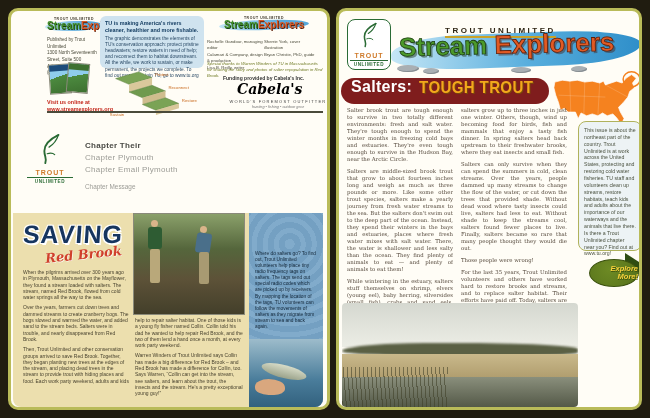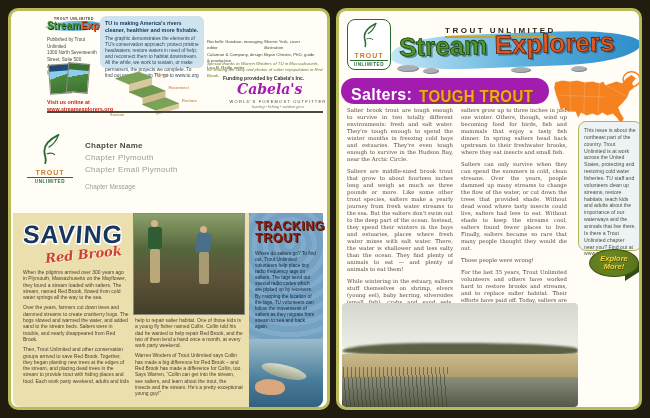--- a/index.html
+++ b/index.html
@@ -35,21 +35,21 @@
   .cover .cap{height:6px;background:#1c4b7a;}
   .online{font-size:5.4px;font-weight:bold;color:#c32418;line-height:1.3;}
   .online .url{text-decoration:underline;}
   .missionbox{position:absolute;background:#cfe3ef;border-radius:6px;padding:4px 5px;box-sizing:border-box;}
   .missionbox h4{margin:0 0 2px 0;font-size:5.4px;color:#143d62;line-height:1.25;}
   .missionbox p{margin:0;font-size:4.8px;line-height:1.3;color:#2a4a66;}
   .credits{font-size:4.3px;color:#4a4a3a;line-height:1.5;}
   .credits .ccol{display:inline-block;vertical-align:top;width:48%;}
   .thanks{font-size:4.3px;font-style:italic;color:#6f7a23;line-height:1.4;}
   .funding{font-size:5px;font-weight:bold;color:#333;}
-  .cabelas{font-family:"DejaVu Serif",serif;font-style:italic;font-weight:bold;font-size:14px;color:#a21caf;line-height:1;}
+  .cabelas{font-family:"DejaVu Serif",serif;font-style:italic;font-weight:bold;font-size:14px;color:#000000;line-height:1;}
   .tagline{font-size:4px;letter-spacing:1.2px;color:#444;}
   .subtag{font-size:3.8px;font-style:italic;color:#777;}
   .divider{background:#4a4a3a;height:1.5px;}
 
   
   .ch-name{font-size:8px;font-weight:bold;color:#4a4a45;letter-spacing:.3px;}
   .ch-line{font-size:8px;color:#9c9c96;letter-spacing:.3px;margin-top:3px;}
   .ch-msg{font-size:6.4px;color:#9c9c96;margin-top:9px;}
 
   
@@ -91,21 +91,21 @@
   .bm-super{display:inline-block;font-size:8px;font-weight:900;letter-spacing:2.5px;color:#2e2514;
      border-bottom:2px solid #c9a227;padding-bottom:1px;}
   .bm-title{position:relative;font-size:26px;font-weight:900;line-height:1;white-space:nowrap;transform:rotate(-1.5deg);}
   .bm-t1{color:#4c9a2a;-webkit-text-stroke:.8px #1c3e10;text-shadow:2px 2px 0 rgba(20,40,10,.45);}
   .bm-t2{color:#e05a24;-webkit-text-stroke:.8px #5e1d07;text-shadow:2px 2px 0 rgba(70,20,5,.4);}
   .bm-swash{position:absolute;background:linear-gradient(94deg,#c6e7f6,#58aedd 55%,#2e8ec9);
      border-radius:48% 52% 50% 50%/85% 70% 90% 60%;transform:rotate(-2deg);}
   .stone{position:absolute;border-radius:50%;background:#a9afb3;box-shadow:inset -1px -1px 0 #868c90;}
 
   
-  .banner{position:absolute;background:#a21caf;border-radius:14px;display:flex;align-items:flex-end;}
+  .banner{position:absolute;background:#7f1d1d;border-radius:14px;display:flex;align-items:flex-start;}
   .banner .lb{font-size:16px;font-weight:800;color:#fff;margin-left:10px;letter-spacing:.3px;}
   .banner .hl{font-size:15px;font-weight:900;color:#f3a81c;margin-left:7px;letter-spacing:.4px;
      text-shadow:1px 1px 0 #7a4a08;transform:scaleY(1.12);}
   .artcol{position:absolute;font-family:"DejaVu Serif",serif;font-size:5.4px;line-height:1.3;color:#55493c;
      text-align:justify;overflow:hidden;}
   .artcol p{margin:0 0 5px 0;}
   .sidebox{position:absolute;background:#edf3f5;border:1.5px solid #b0b25c;border-radius:8px;
      box-sizing:border-box;padding:5px 5px;font-size:5.2px;line-height:1.32;color:#4b5240;}
   .explore{position:absolute;border-radius:50%;background:radial-gradient(circle at 40% 35%,#6d8a24,#55701a);
      border:1px solid #3c520f;display:flex;align-items:center;justify-content:center;text-align:center;
@@ -153,20 +153,25 @@
       <polygon points="24,24 48,17 62,23 38,30" fill="#6f9a4e" stroke="#5d8040" stroke-width="0.5"></polygon>
       <polygon points="38,30 62,23 62,30 38,37" fill="#cfbd8e"></polygon>
       <polygon points="38,37 62,30 76,36 52,43" fill="#7aa355" stroke="#5d8040" stroke-width="0.5"></polygon>
       <polygon points="52,43 76,36 76,41 52,48" fill="#d9c89b"></polygon>
       <text x="51" y="7" font-size="4.5" fill="#c96a1e">Protect</text>
       <text x="65" y="21" font-size="4.5" fill="#c96a1e">Reconnect</text>
       <text x="79" y="34" font-size="4.5" fill="#c96a1e">Restore</text>
       <text x="4" y="49" font-size="4.5" fill="#c96a1e">Sustain</text>
     </svg>
 
+    <div class="mini-masthead" style="left:210px;top:5px;width:86px;">
+      <div class="swash"></div>
+      <div class="mm-super">TROUT UNLIMITED</div>
+      <div class="mm-title"><span class="mm-t1">Stream</span><span class="mm-t2">Explorers</span></div>
+    </div>
     <div class="abs credits" style="left:196px;top:28px;width:116px;">
       <div class="ccol">
         <div>Rochelle Gandour, managing editor</div>
         <div>Calamari &amp; Company, design &amp; production</div>
         <div>Lisa B. Reilly, writer</div>
       </div>
       <div class="ccol">
         <div>Sherrie York, cover illustration</div>
         <div>Bryan Christie, PhD, guide</div>
       </div>
@@ -182,21 +187,21 @@
     <div class="tu-logo" style="left:16px;top:122px;width:46px;">
       <svg width="30" height="32" viewBox="0 0 30 34">
         <path d="M24 2 C14 7 9 13 9 19 C9 25 12 27 10 32" fill="none" stroke="#2a6b35" stroke-width="2" stroke-linecap="round"></path>
         <path d="M24 2 C22 8 19 12 14 15" fill="none" stroke="#2a6b35" stroke-width="1.4" stroke-linecap="round"></path>
         <path d="M12 22 C15 21 18 21 20 23" fill="none" stroke="#2a6b35" stroke-width="1.2" stroke-linecap="round"></path>
       </svg>
       <span class="tu-t1">TROUT</span>
       <span class="tu-t2">UNLIMITED</span>
     </div>
     <div class="abs" style="left:74px;top:130px;">
-      <div class="ch-name">Chapter Name</div>
+      <div class="ch-name">Chapter Their</div>
       <div class="ch-line">Chapter Plymouth</div>
       <div class="ch-line">Chapter Email Plymouth</div>
       <div class="ch-msg">Chapter Message</div>
     </div>
 
     <div class="abs tanpanel" style="left:2px;top:202px;width:236px;height:194px;"></div>
     <div class="abs bluepanel" style="left:238px;top:202px;width:74px;height:194px;"></div>
 
     <div class="abs saving1" style="left:12px;top:212px;">SAVING</div>
     <div class="abs saving2" style="left:34px;top:236px;">Red Brook</div>
@@ -217,24 +222,20 @@
     <div class="abs bodycol" style="left:12px;top:258px;width:106px;height:136px;overflow:hidden;">
       <p>When the pilgrims arrived over 300 years ago in Plymouth, Massachusetts on the Mayflower, they found a stream loaded with salters. The stream, named Red Brook, flowed from cold water springs all the way to the sea.</p>
       <p>Over the years, farmers cut down trees and dammed streams to create cranberry bogs. The bogs slowed and warmed the water, and added sand to the stream beds. Salters were in trouble, and nearly disappeared from Red Brook.</p>
       <p>Then, Trout Unlimited and other conservation groups arrived to save Red Brook. Together, they began planting new trees at the edges of the stream, and placing dead trees in the stream to provide trout with hiding places and food. Each work party weekend, adults and kids</p>
     </div>
     <div class="abs bodycol" style="left:124px;top:306px;width:108px;height:88px;overflow:hidden;">
       <p>help to repair salter habitat. One of those kids is a young fly fisher named Collin. Collin told his dad he wanted to help repair Red Brook, and the two of them lend a hand once a month, at every work party weekend.</p>
       <p>Warren Winders of Trout Unlimited says Collin has made a big difference for Red Brook – and Red Brook has made a difference for Collin, too. Says Warren, “Collin can get into the stream, see salters, and learn about the trout, the insects and the stream. He's a pretty exceptional young guy!”</p>
     </div>
 
-    <div class="abs tracking-title" style="left:244px;top:210px;">
-      <div>TRACKING</div>
-      <div>TROUT</div>
-    </div>
     <div class="abs tracking-body" style="left:244px;top:240px;width:62px;height:84px;overflow:hidden;">Where do salters go? To find out, Trout Unlimited volunteers help place tiny radio frequency tags on salters. The tags send out special radio codes which are picked up by receivers. By mapping the location of the tags, TU volunteers can follow the movements of salters as they migrate from stream to sea and back again.</div>
     <div class="photo" id="photo2" style="left:238px;top:328px;width:74px;height:68px;border-radius:0 0 8px 0;">
       <div class="handblob" style="left:6px;top:40px;"></div>
       <div class="fishbody" style="left:12px;top:26px;"></div>
     </div>
   </div>
 
   <div class="page" id="pageR">
 
     <div class="tu-logo boxed" style="left:8px;top:8px;width:38px;">
@@ -281,21 +282,21 @@
       <p>Salters can only survive when they can spend the summers in cold, clean streams. Over the years, people dammed up many streams to change the flow of the water, or cut down the trees that provided shade. Without dead wood where tasty insects could live, salters had less to eat. Without shade to keep the streams cool, salters found fewer places to live. Finally, salters became so rare that many people thought they would die out.</p>
       <p>Those people were wrong!</p>
       <p>For the last 35 years, Trout Unlimited volunteers and others have worked hard to restore brooks and streams, and to replace salter habitat. Their efforts have paid off. Today, salters are coming back.</p>
     </div>
 
     <div class="sidebox" style="left:239px;top:110px;width:64px;height:130px;">This issue is about the northeast part of the country. Trout Unlimited is at work across the United States, protecting and restoring cold water fisheries. TU staff and volunteers clean up streams, restore habitats, teach kids and adults about the importance of our waterways and the animals that live there. Is there a Trout Unlimited chapter near you? Find out at www.tu.org!</div>
 
     <svg class="abs" style="left:286px;top:240px;z-index:1;" width="22" height="32" viewBox="0 0 22 32">
       <polygon points="0,2 22,16 0,30" fill="#2f4d12"></polygon>
     </svg>
-    <div class="explore" style="left:250px;top:238px;width:48px;height:26px;">Explore More!</div>
+    <div class="explore" style="left:250px;top:248px;width:48px;height:26px;text-align:right;">Explore More!</div>
 
     <div class="photo" id="photo3" style="left:3px;top:292px;width:236px;height:104px;">
       <div class="p3-sky"></div>
       <div class="p3-trees"></div>
       <div class="p3-field"></div>
       <div class="p3-water"></div>
       <div class="p3-reeds"></div>
     </div>
   </div>
 </div>

